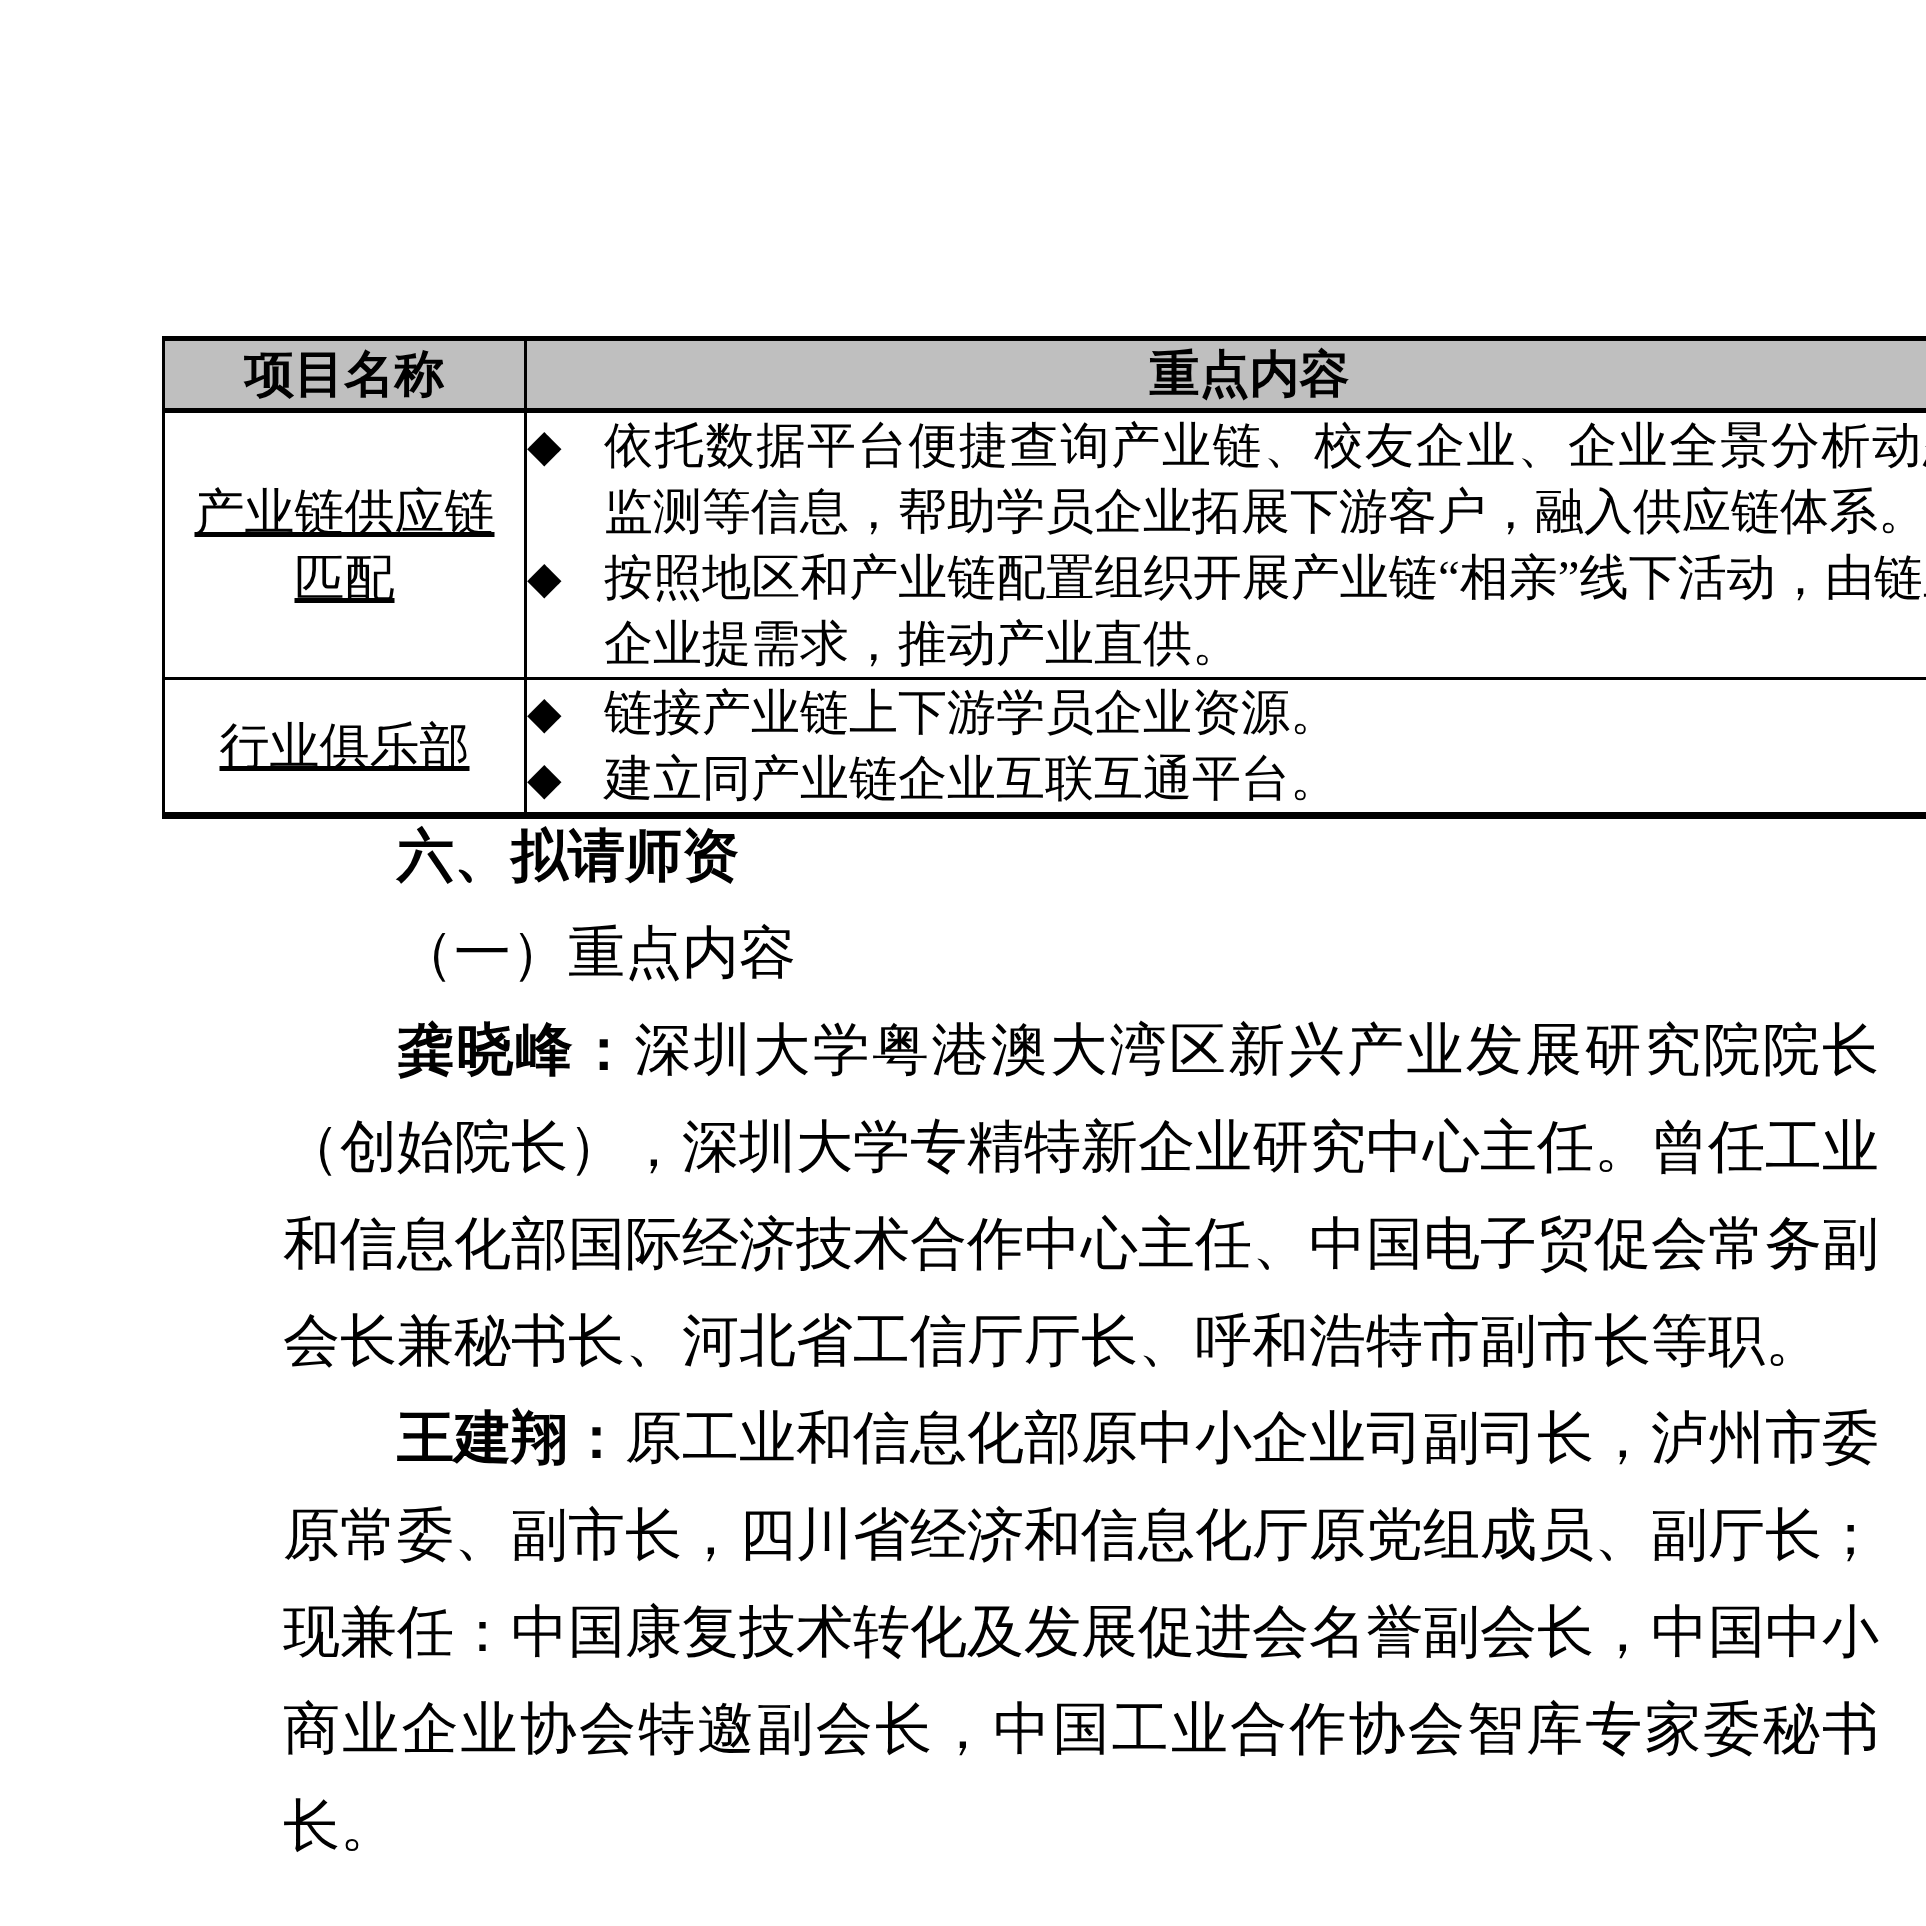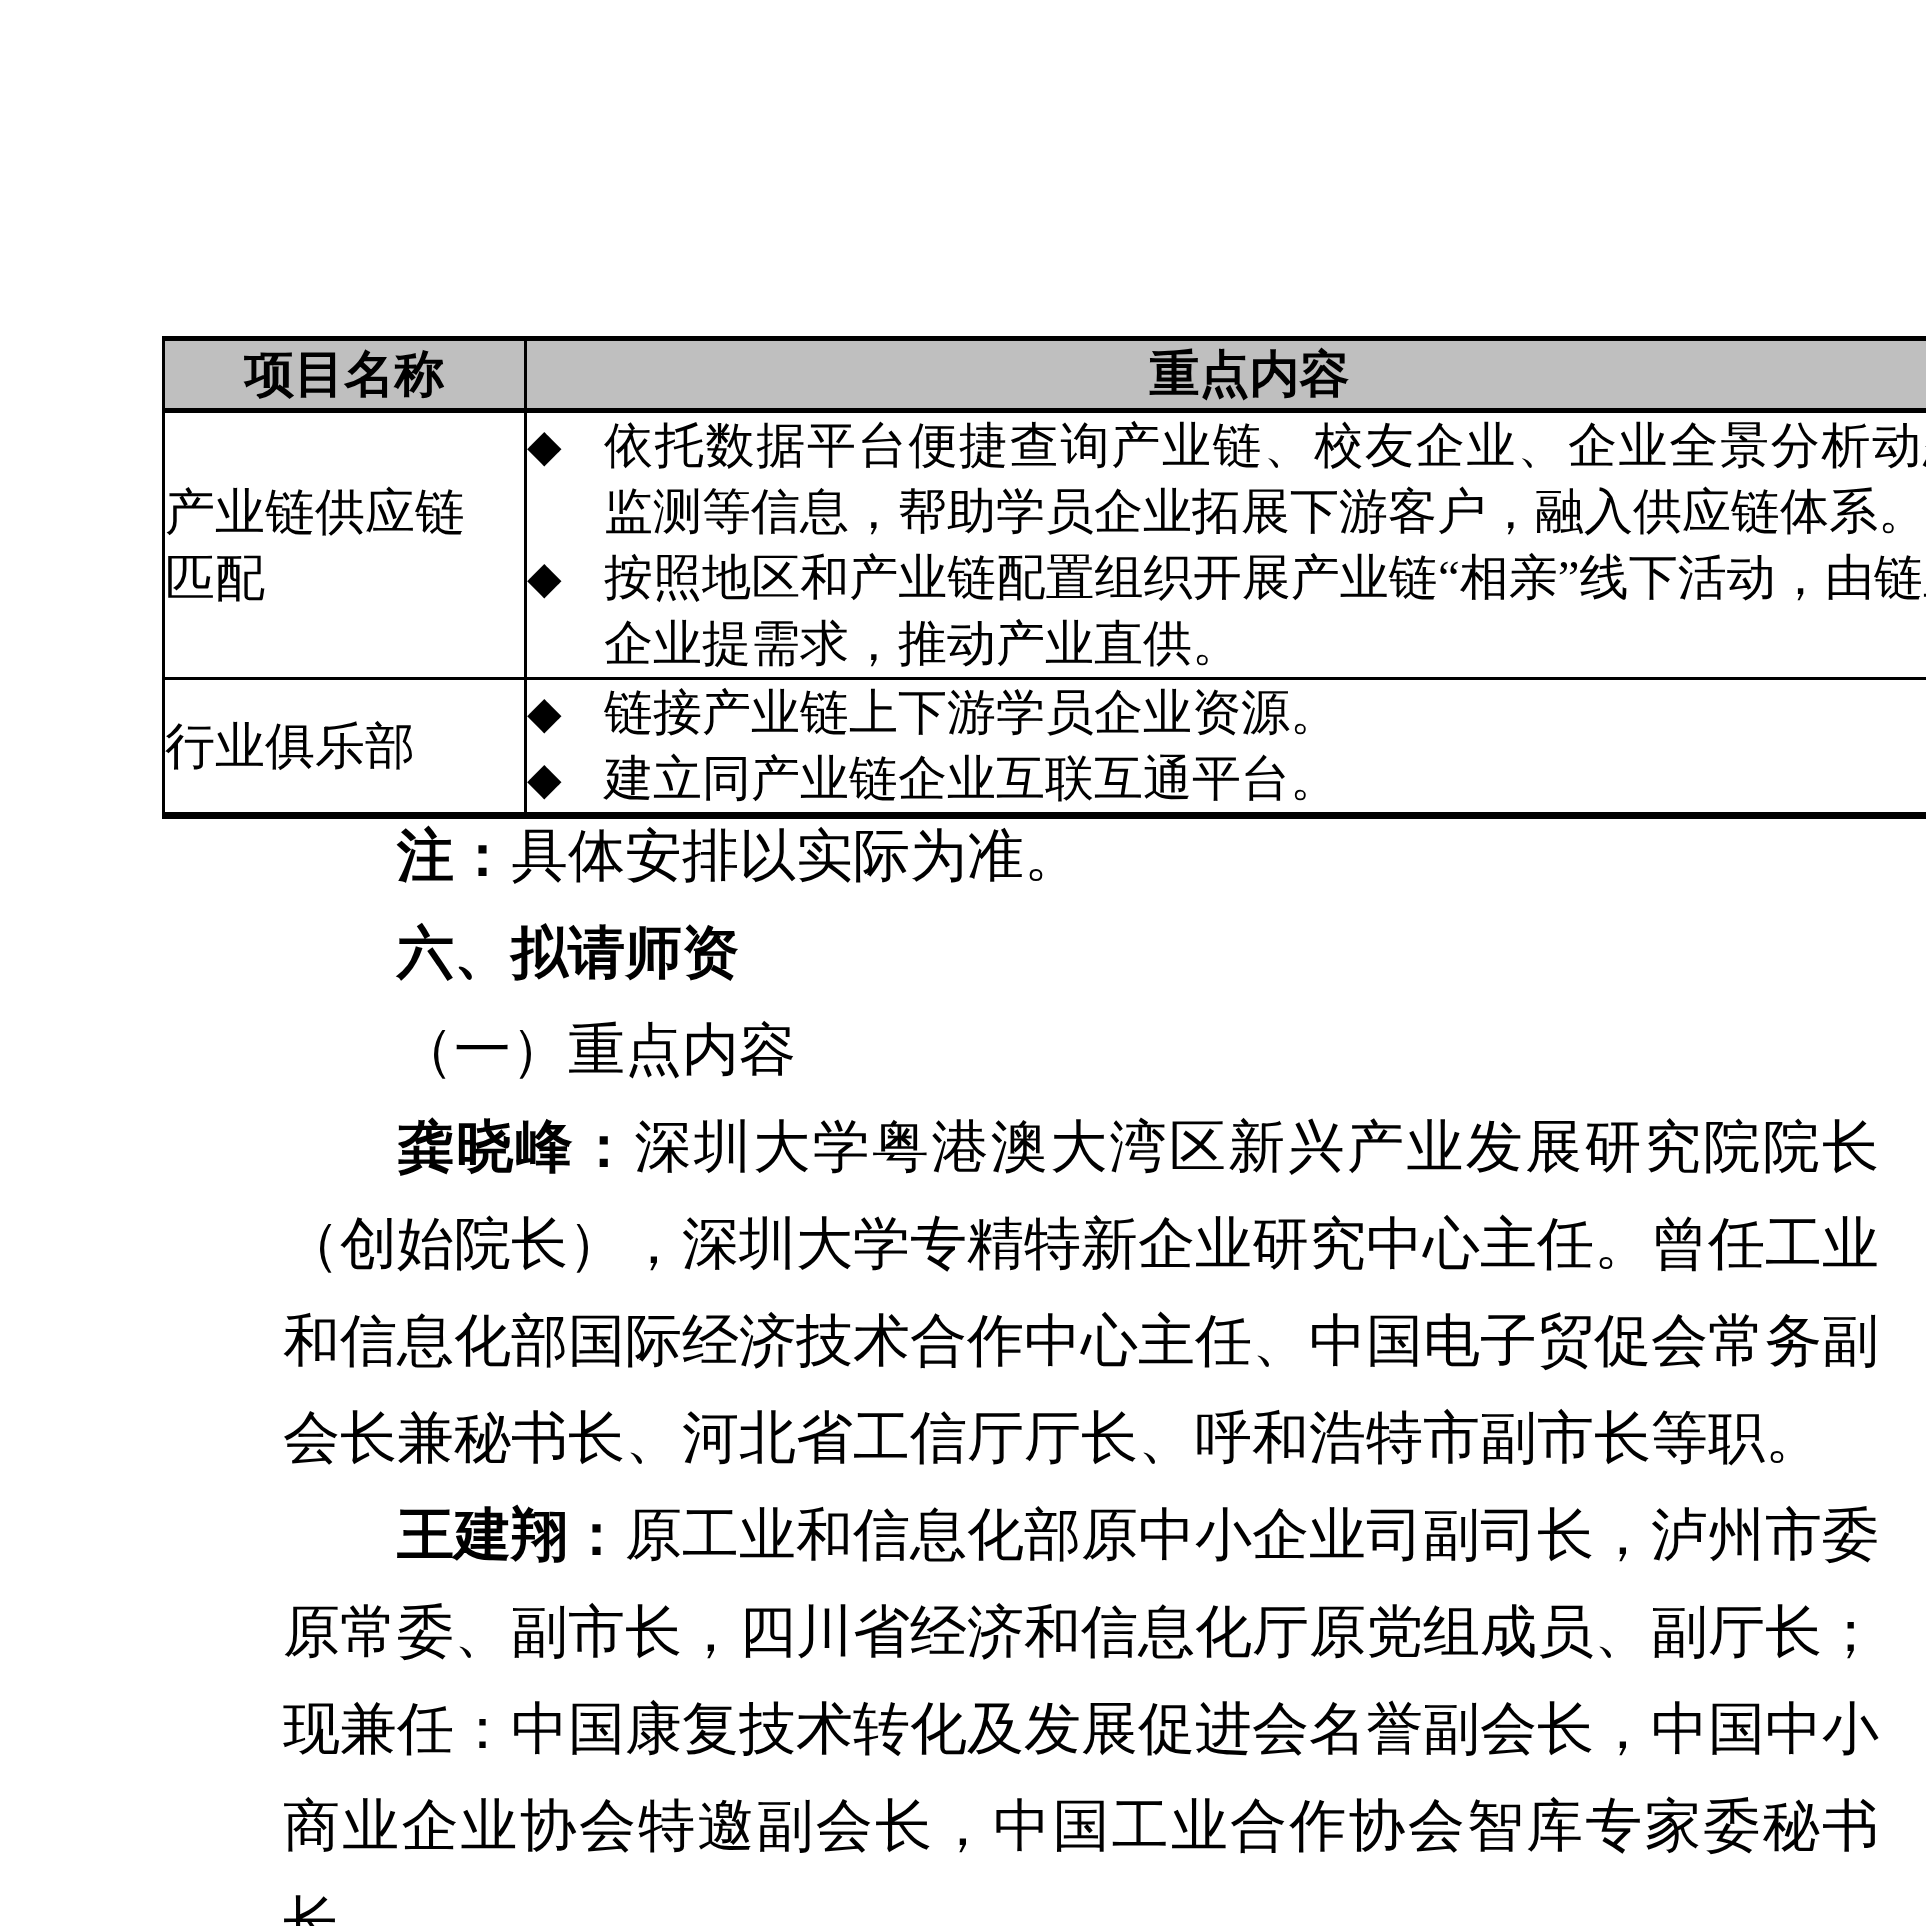--- a/index.html
+++ b/index.html
@@ -48,23 +48,24 @@
     font-weight: bold;
     font-size: 50px;
     text-align: center;
     border-bottom: 5.4px solid #000;
   }
   .doc-table tr.row-1 td { border-bottom: 3.9px solid #000; }
   .doc-table tr.row-1 { height: 261px; }
   .doc-table tr.row-2 { height: 132px; }
 
   .name-cell {
-    text-align: left;
+    text-align: center;
     font-size: 50px;
     line-height: 66px;
+    text-decoration: underline;
   }
   .content-cell {
     padding-left: 25px;
     padding-right: 15.4px;
   }
   .bullet {
     display: flex;
     align-items: flex-start;
     font-size: 49px;
     line-height: 66px;
@@ -147,23 +148,20 @@
           <span class="bullet-marker">◆</span>
           <span class="bullet-text">建立同产业链企业互联互通平台。</span>
         </div>
       </td>
     </tr>
   </tbody>
 </table>
 
 <div class="text-block">
 
-  <p>
-    <span class="lead-bold">注：</span><span>具体安排以实际为准。</span>
-  </p>
 
   <p class="heading-hei">六、拟请师资</p>
 
 
   <p>（一）重点内容</p>
 
 
   <p>
     <span class="lead-bold">龚晓峰：</span><span>深圳大学粤港澳大湾区新兴产业发展研究院院长（创始院长），深圳大学专精特新企业研究中心主任。曾任工业和信息化部国际经济技术合作中心主任、中国电子贸促会常务副会长兼秘书长、河北省工信厅厅长、呼和浩特市副市长等职。</span>
   </p>

